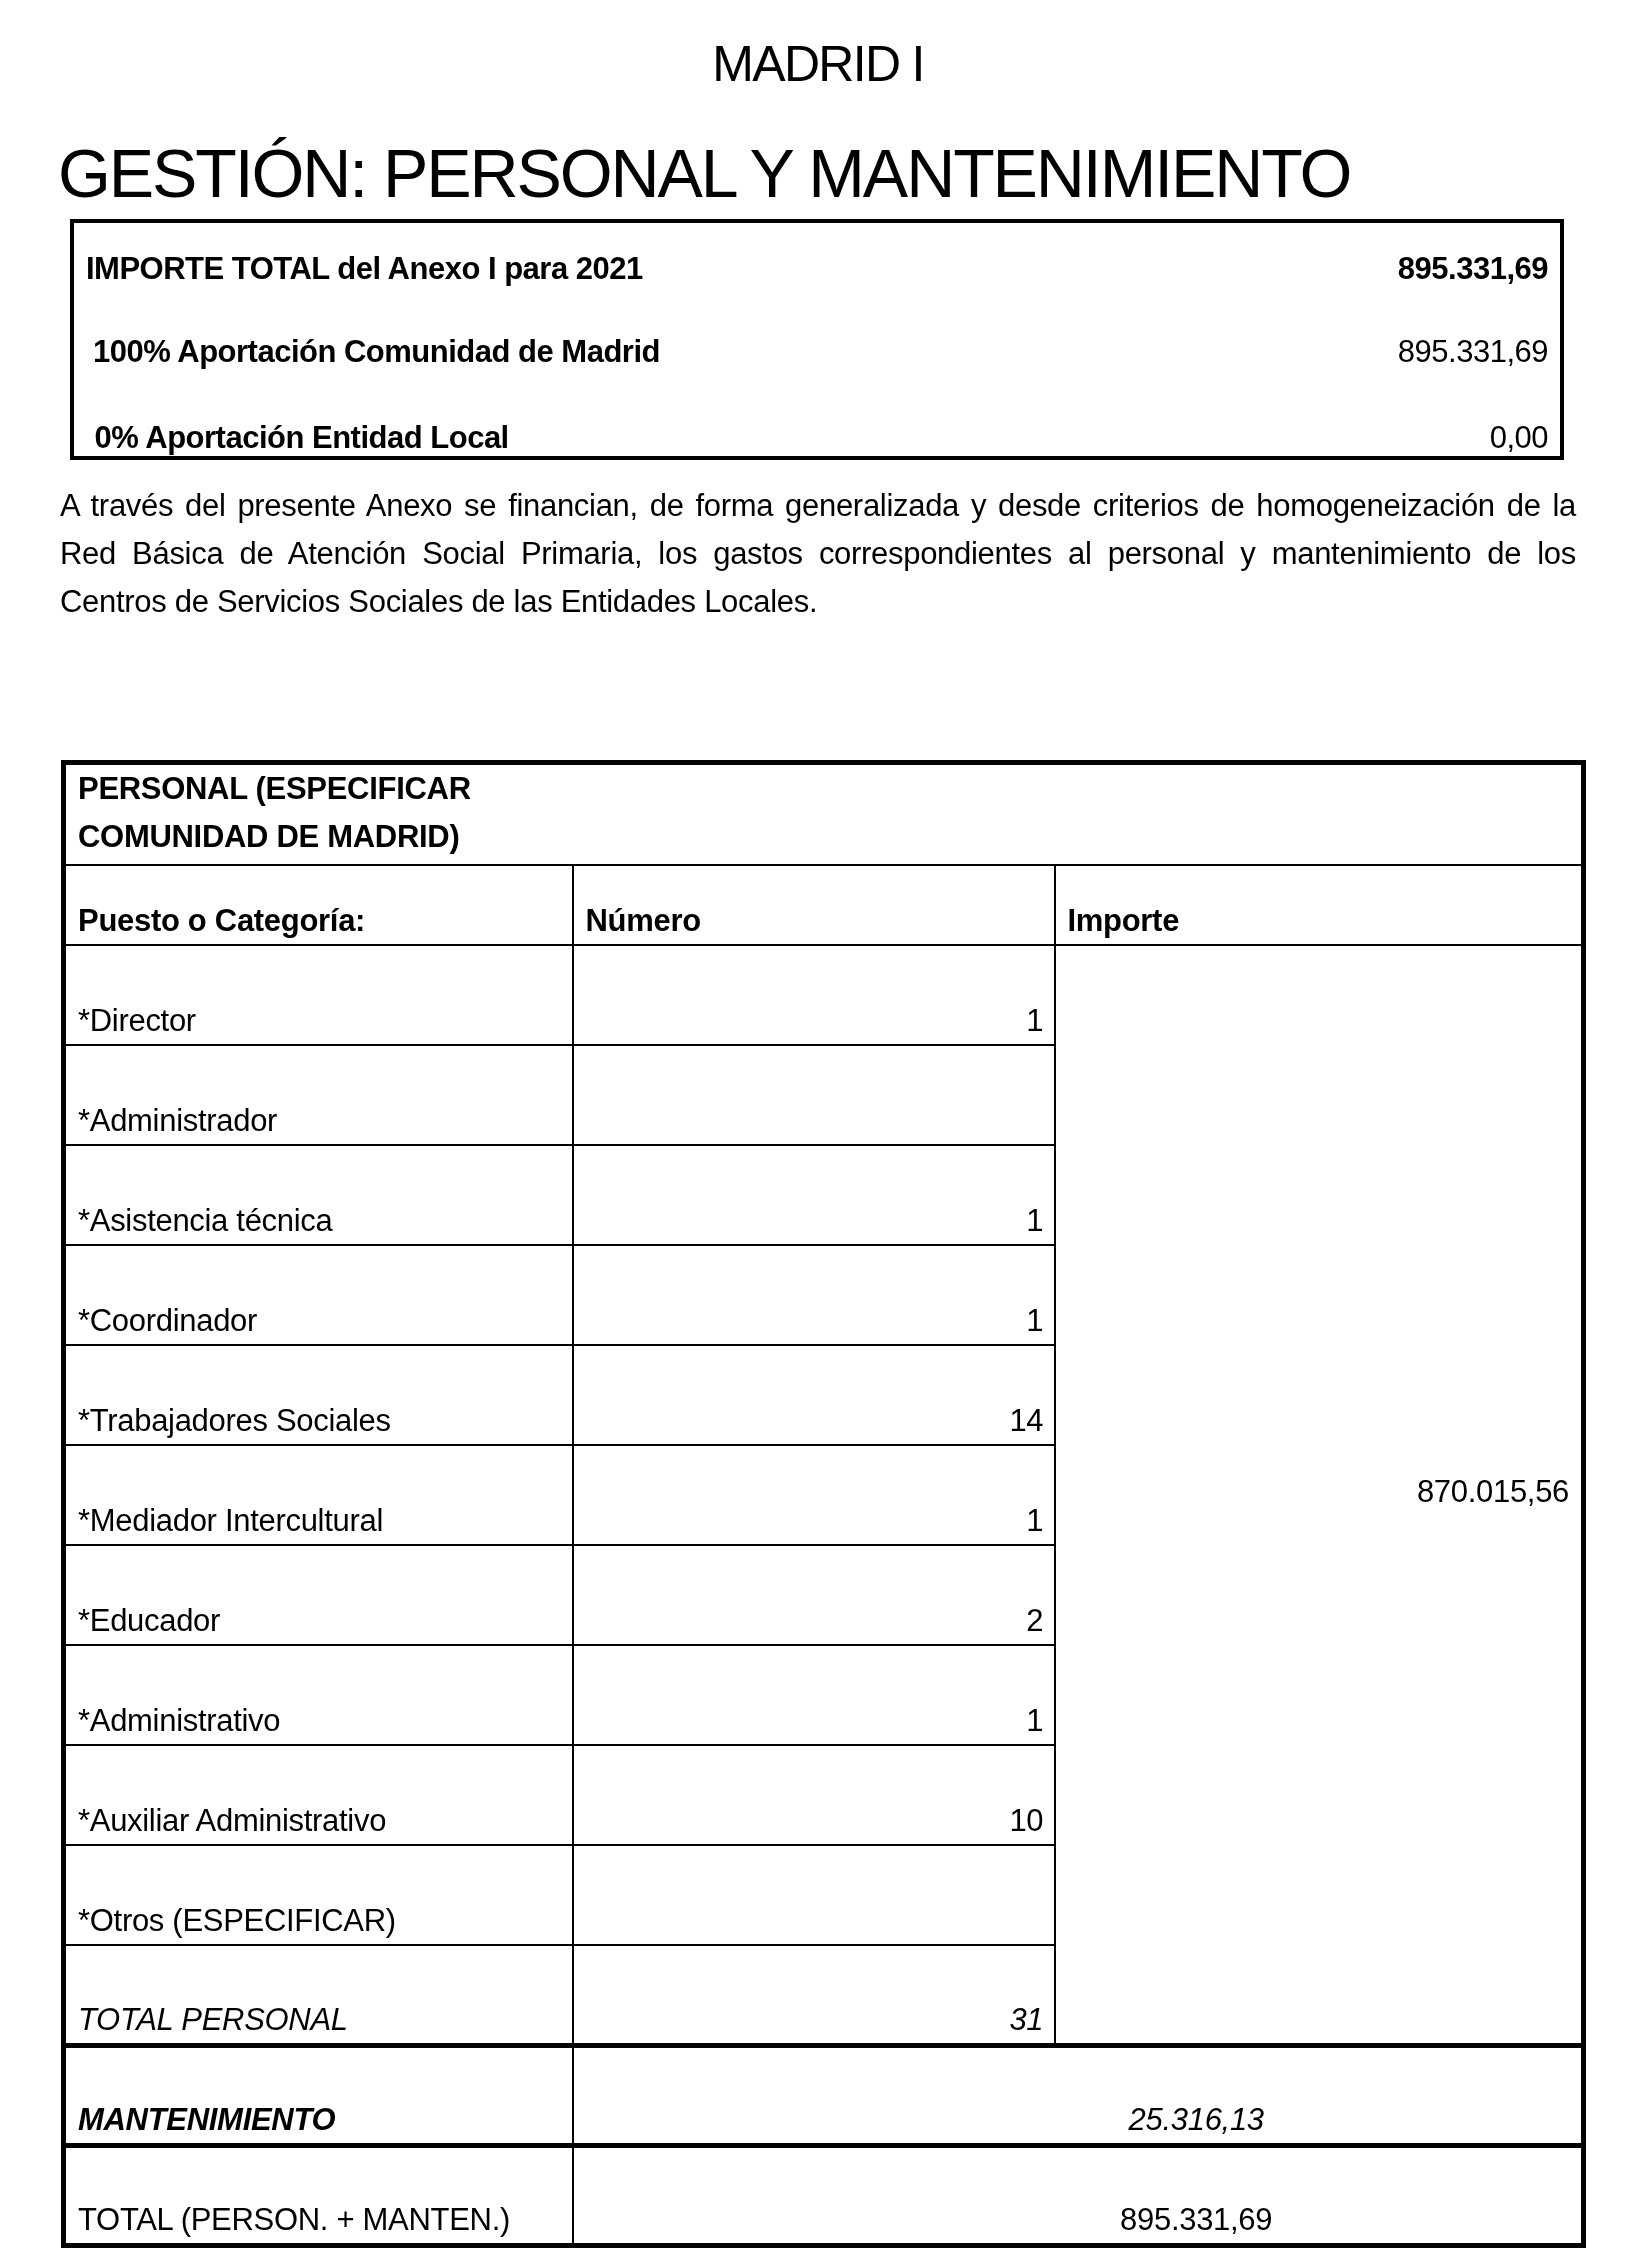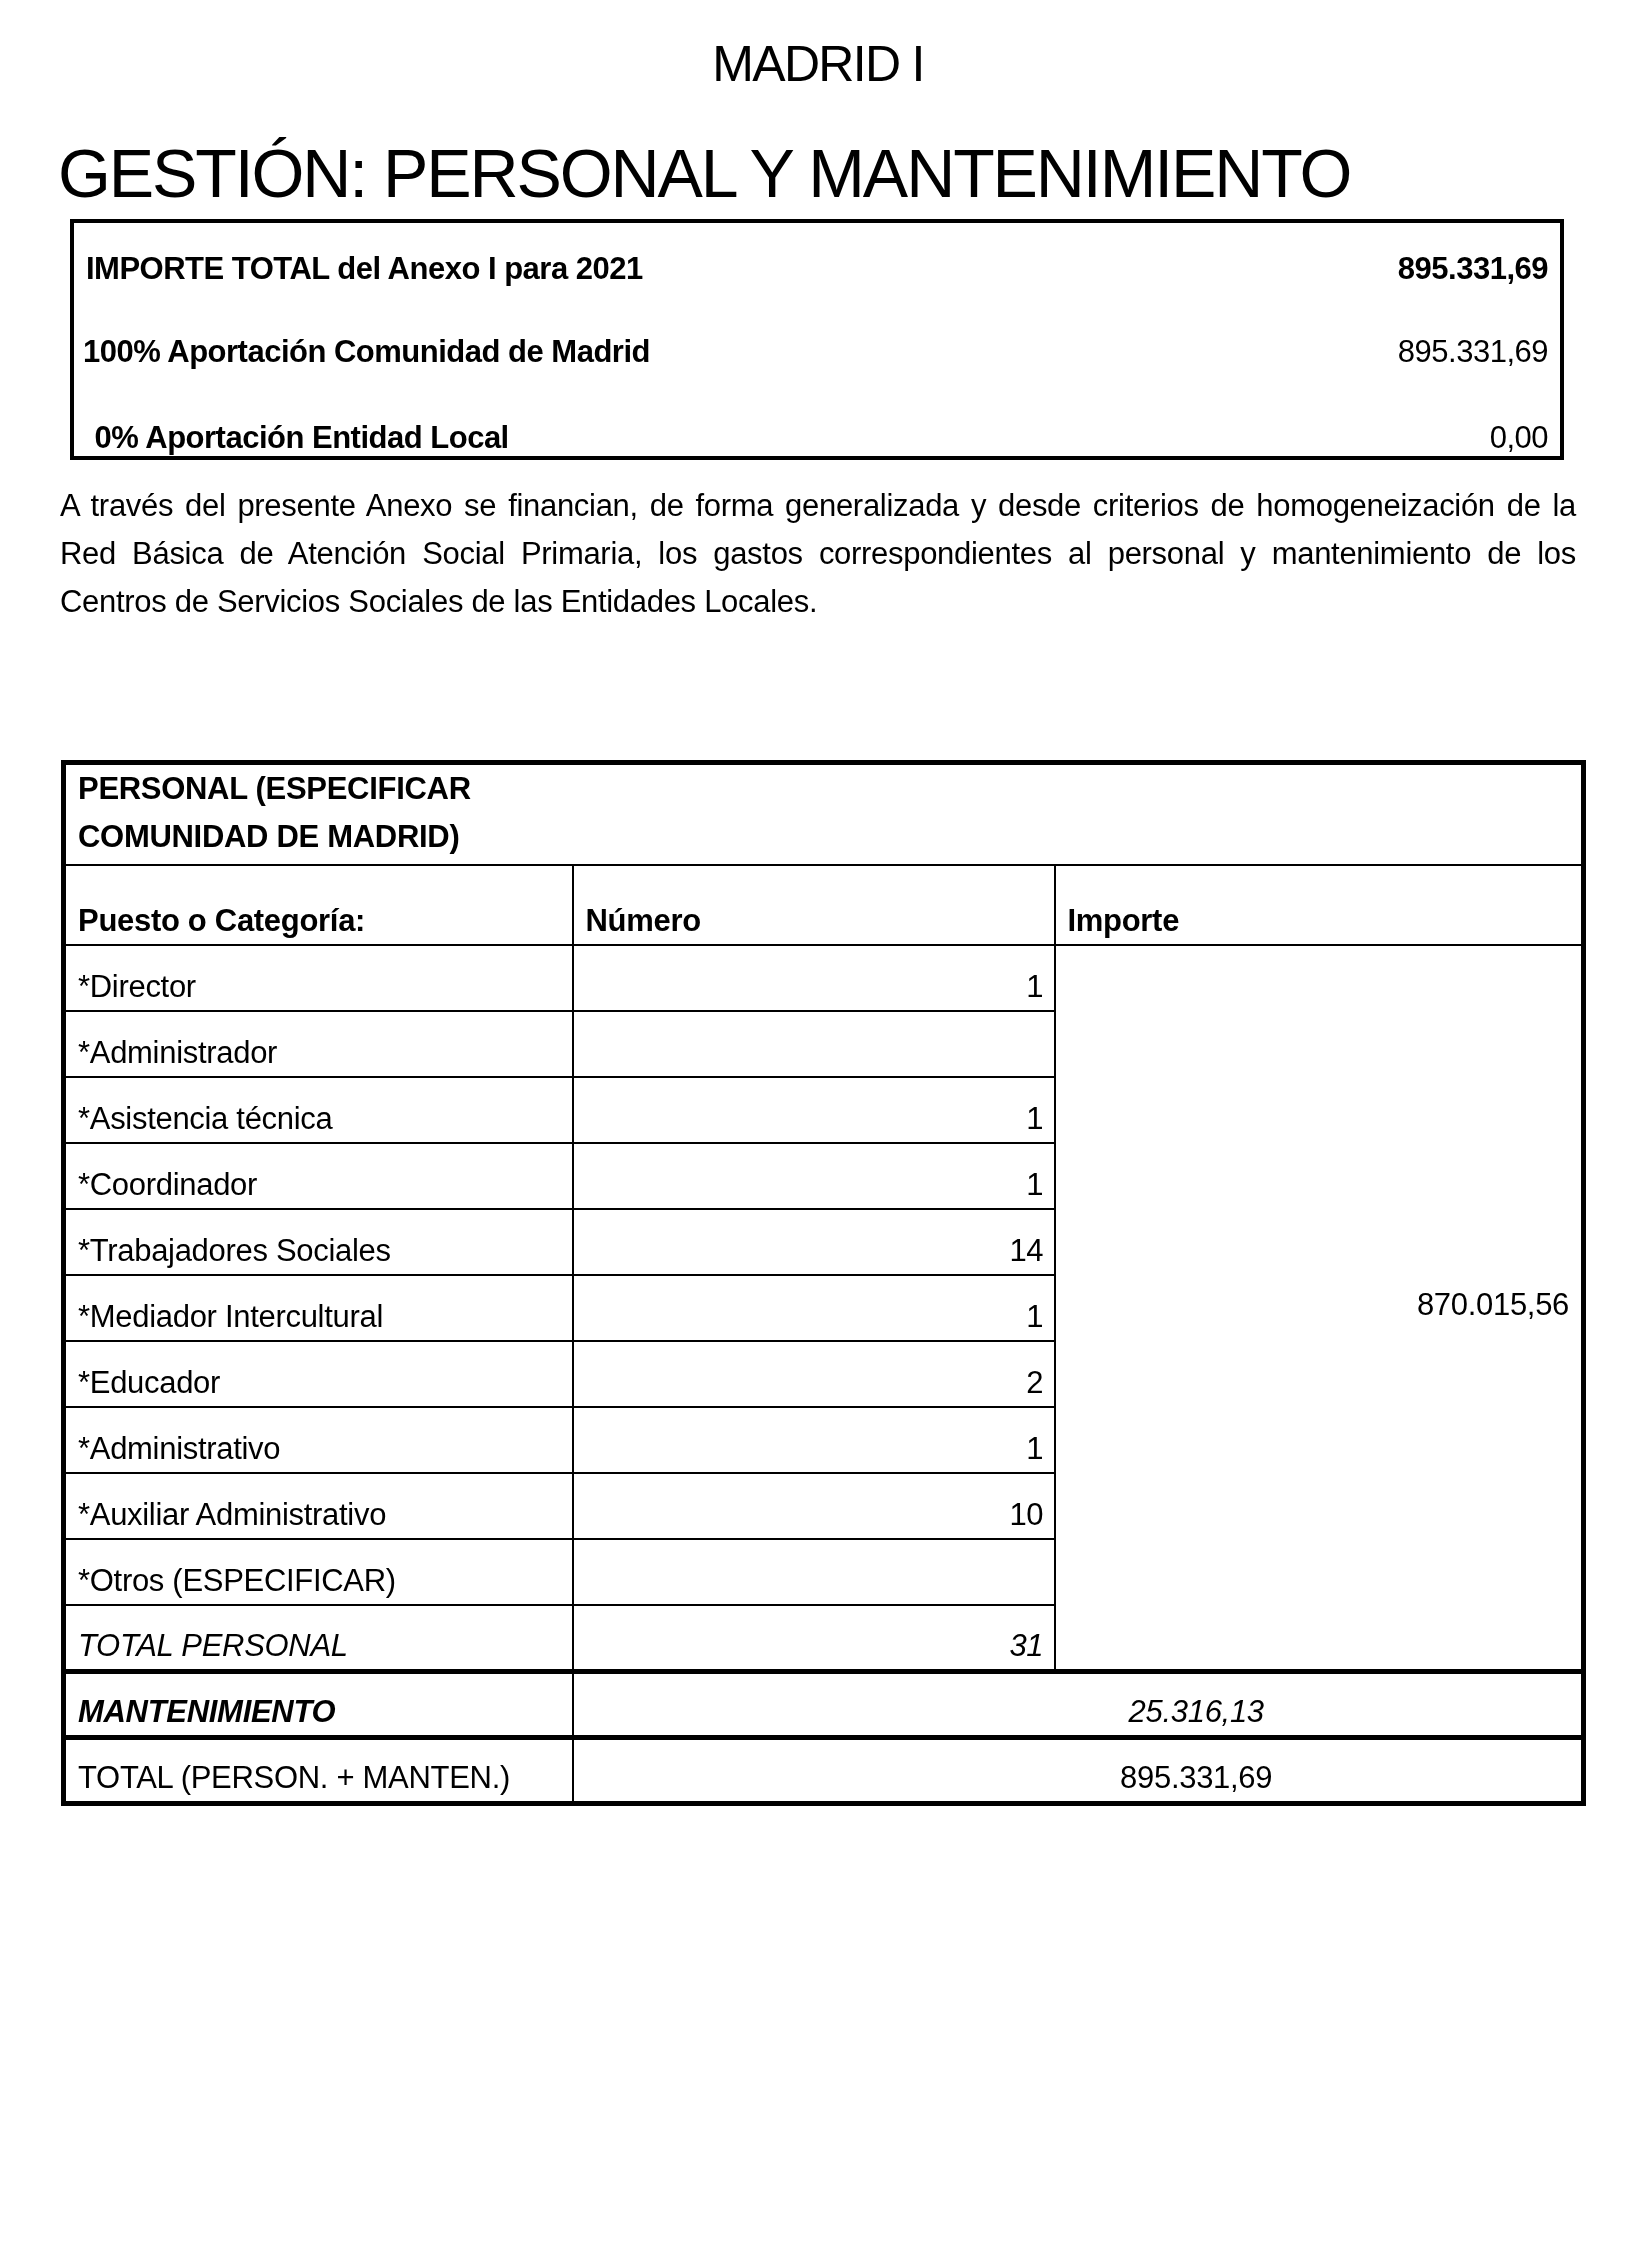--- a/index.html
+++ b/index.html
@@ -21,21 +21,21 @@
   }
   .sum-row {
     position: absolute; left: 0; right: 0; height: 79px; font-size: 31px;
     display: flex; align-items: flex-end; justify-content: space-between;
     padding: 0 12px 0 12px; box-sizing: border-box; white-space: nowrap; letter-spacing: -0.5px;
   }
   .sum-row .lbl { font-weight: bold; }
   .sum-row .val { font-weight: normal; }
   .sum-row.bold .val { font-weight: bold; }
   #sum-0 { top: 2px; padding-bottom: 17px; }
-  #sum-1 { top: 85px; padding-bottom: 17px; padding-left: 9px; }
+  #sum-1 { top: 85px; padding-bottom: 17px; padding-left: 19px; }
   #sum-2 { top: 162px; padding-bottom: 8.5px; padding-left: 20.5px; }
 
   #intro {
     position: absolute; left: 60px; top: 482px; width: 1516px; font-size: 31px;
     line-height: 48px; text-align: justify; text-align-last: left; letter-spacing: -0.3px;
   }
 
   #personal-table {
     position: absolute; left: 61px; top: 760px; width: 1520px;
     border-collapse: collapse; table-layout: fixed; font-size: 31px;
@@ -43,21 +43,21 @@
   #personal-table td {
     border: 2.6px solid #000; padding: 0 10.2px 5.1px 12px; vertical-align: bottom;
     white-space: nowrap; letter-spacing: -0.3px; box-sizing: border-box;
   }
   #personal-table col.c1 { width: 509px; }
   #personal-table col.c2 { width: 482px; }
   #personal-table col.c3 { width: 529px; }
   .outer-top td { border-top-width: 5.1px !important; }
   .hdr-cell { height: 98px; font-weight: bold; line-height: 48px; padding-bottom: 3.4px !important; }
   .colhdr td { height: 80px; font-weight: bold; }
-  .data-row td { height: 66px; }
+  .data-row td { height: 100px; }
   .num { text-align: right; padding-right: 10.2px !important; }
   .importe-cell { text-align: right; vertical-align: middle !important; padding-right: 12px !important; }
   .thick-bottom td { border-bottom-width: 5.1px !important; font-style: italic; }
   .bold-lbl { font-weight: bold; }
   .merged-val { text-align: center; padding-left: 248px !important; }
   .left-outer { border-left-width: 5.1px !important; }
   .right-outer { border-right-width: 5.1px !important; }
   .bottom-outer td { border-bottom-width: 5.1px !important; }
 </style>
 </head>

